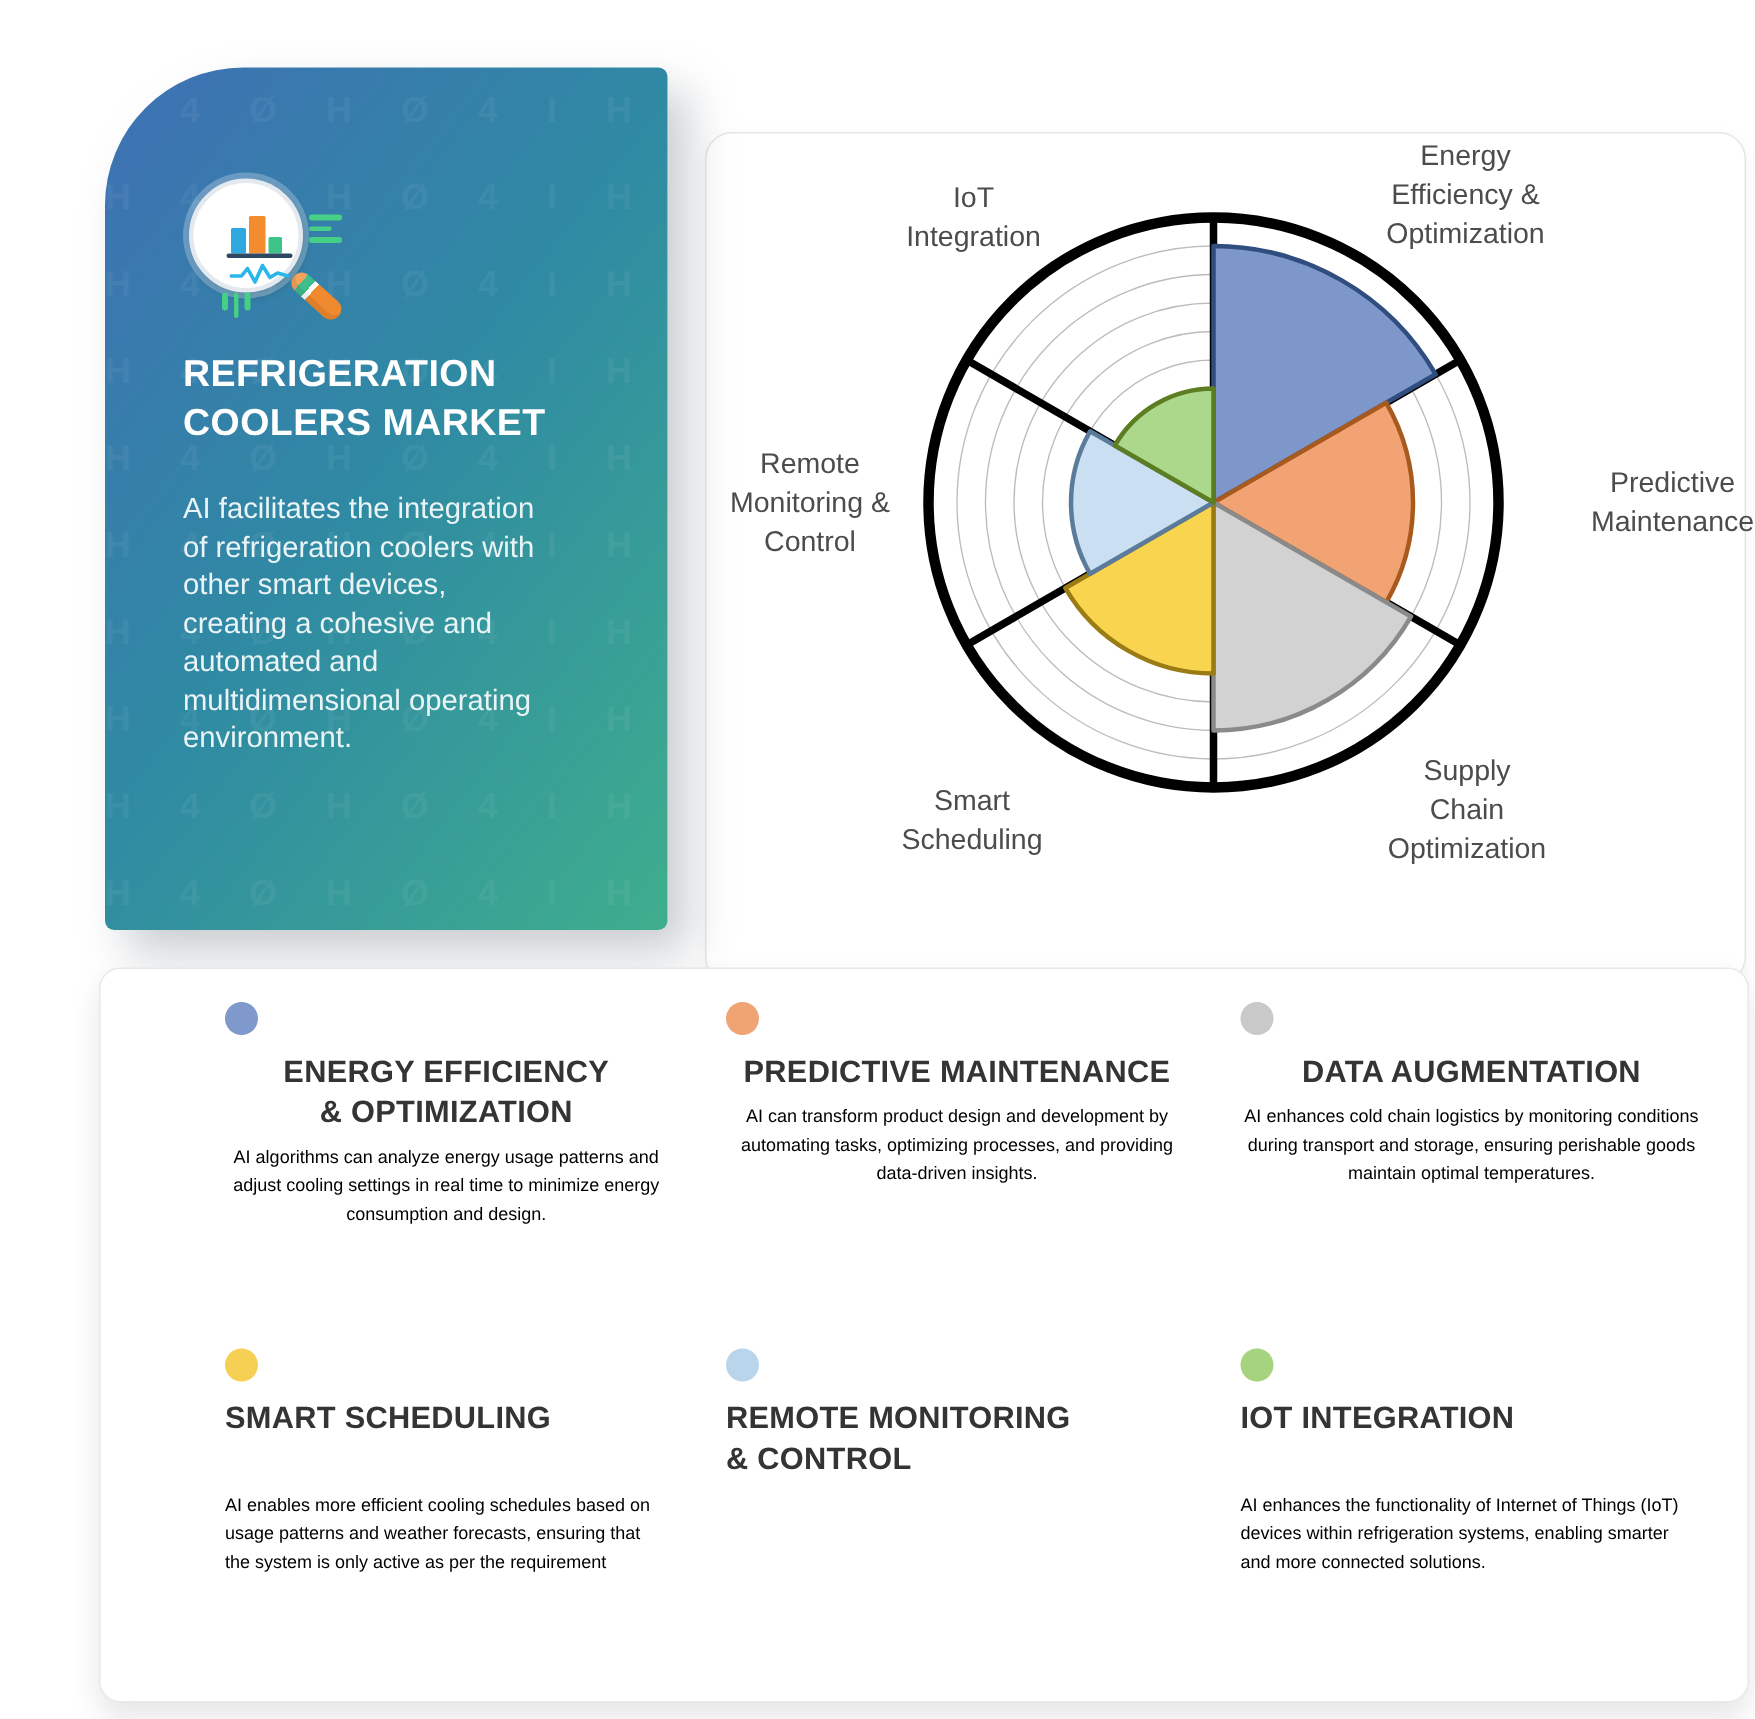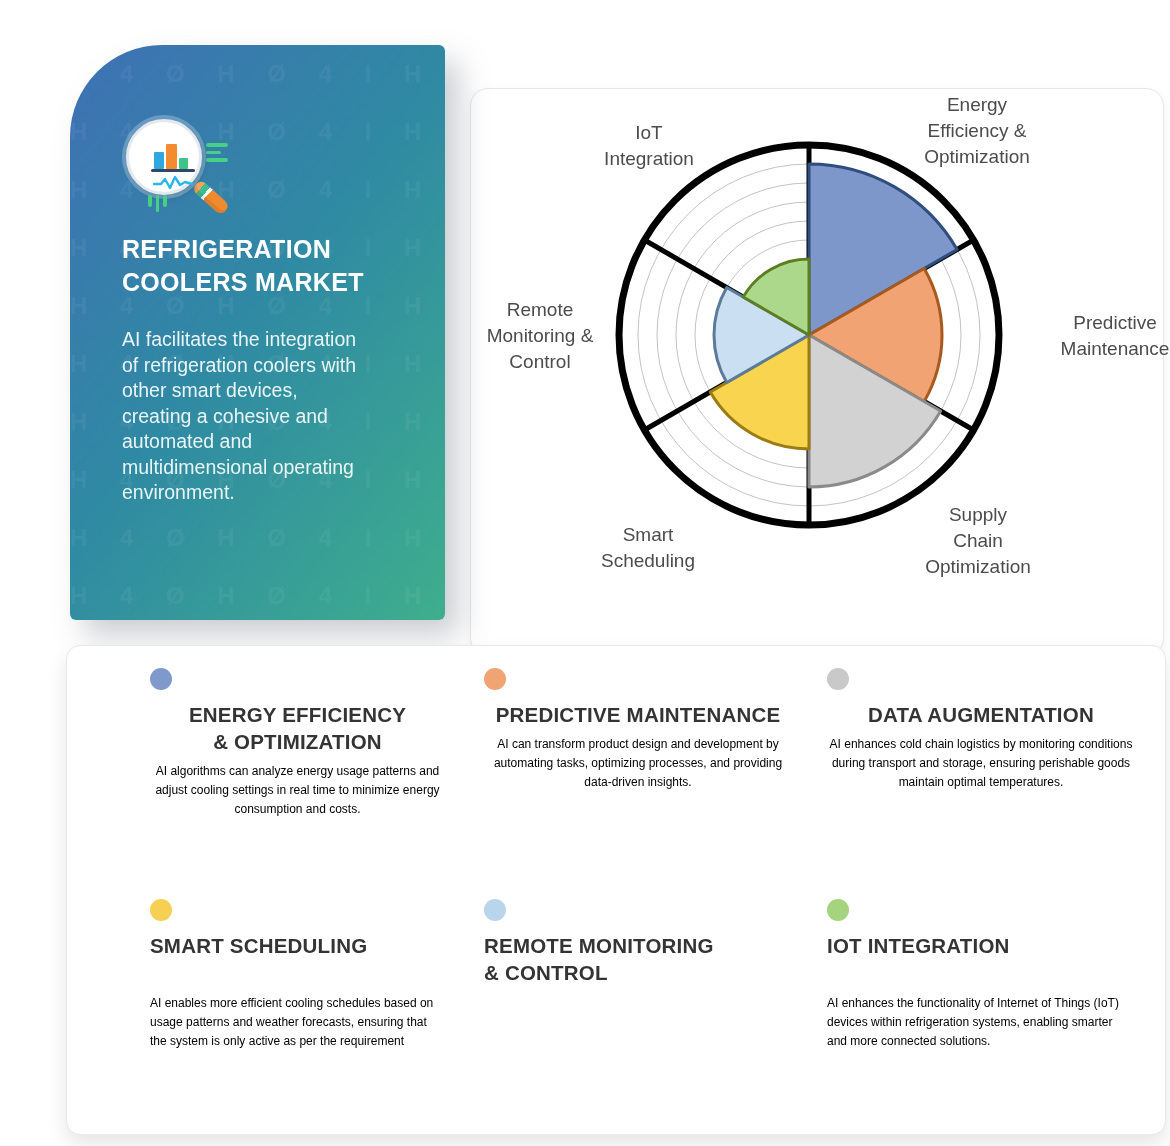--- a/index.html
+++ b/index.html
@@ -194,21 +194,21 @@
 COOLERS MARKET</div>
     <div class="brand-desc">AI facilitates the integration of refrigeration coolers with other smart devices, creating a cohesive and automated and multidimensional operating environment.</div>
   </div>
 
   <div class="sections-card"></div>
   <div id="sections-root">
       <div class="section-block sb-c0 sb-r0">
         <div class="section-dot" style="background: rgb(128, 153, 204);"></div>
         <div class="section-title">ENERGY EFFICIENCY
 &amp; OPTIMIZATION</div>
-        <div class="section-body">AI algorithms can analyze energy usage patterns and adjust cooling settings in real time to minimize energy consumption and costs.</div>
+        <div class="section-body">AI algorithms can analyze energy usage patterns and adjust cooling settings in real time to minimize energy consumption and design.</div>
       </div>
       <div class="section-block sb-c1 sb-r0">
         <div class="section-dot" style="background: rgb(240, 164, 116);"></div>
         <div class="section-title">PREDICTIVE MAINTENANCE</div>
         <div class="section-body">AI can transform product design and development by automating tasks, optimizing processes, and providing data-driven insights.</div>
       </div>
       <div class="section-block sb-c2 sb-r0">
         <div class="section-dot" style="background: rgb(201, 201, 201);"></div>
         <div class="section-title">DATA AUGMENTATION</div>
         <div class="section-body">AI enhances cold chain logistics by monitoring conditions during transport and storage, ensuring perishable goods maintain optimal temperatures.</div>

